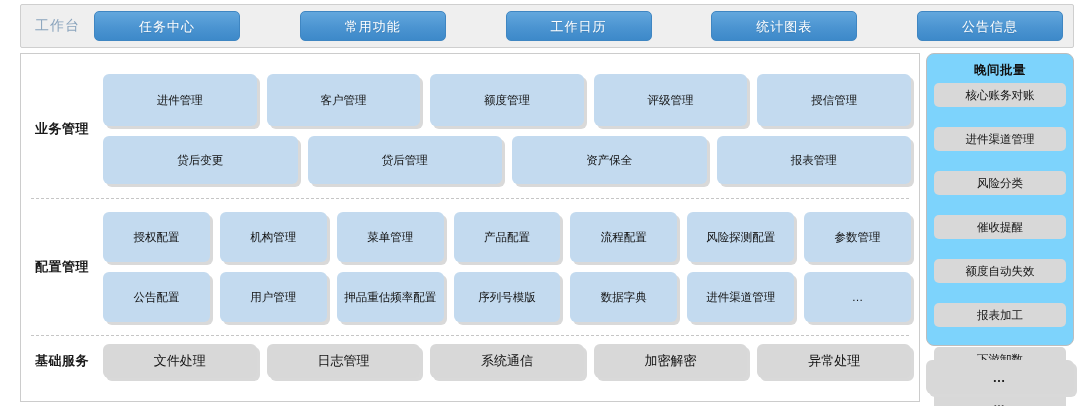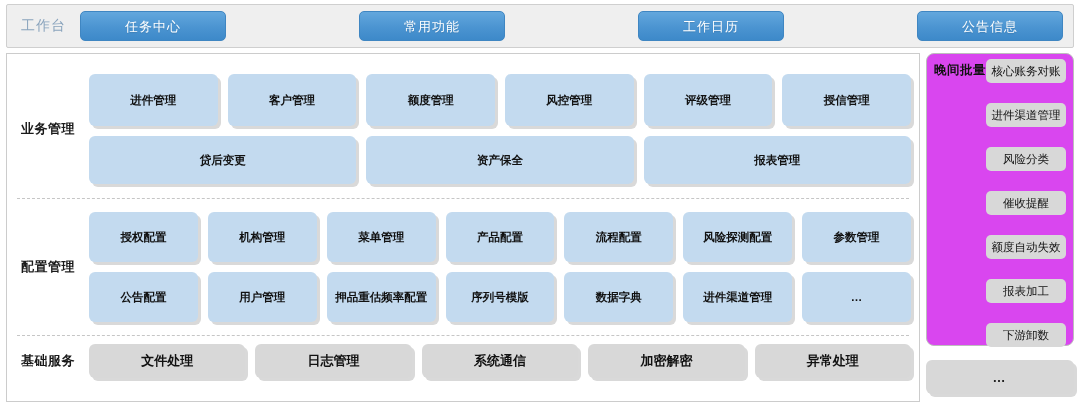--- a/index.html
+++ b/index.html
@@ -3,21 +3,21 @@
 <meta charset="utf-8">
 <style>
   html,body{margin:0;padding:0;}
   body{
     width:1080px;height:406px;
     background:#ffffff;
     font-family:"Liberation Sans","DejaVu Sans",sans-serif;
     overflow:hidden;
     -webkit-font-smoothing:antialiased;
   }
-  .page{position:relative;width:1080px;height:322px;box-sizing:border-box;padding:4px 6px 4px 6px;}
+  .page{position:relative;width:1080px;height:322px;box-sizing:border-box;padding:4px 6px 4px 20px;}
 
   
   .header{
     position:relative;
     height:44px;
     background:#efefef;
     border:1px solid #cfcfcf;
     border-radius:2px;
     box-sizing:border-box;
     display:flex;align-items:center;
@@ -74,21 +74,21 @@
     box-sizing:border-box;
   }
   .sec-rows{flex:1 1 auto;display:flex;flex-direction:column;justify-content:center;gap:10px;}
   .row{display:flex;align-items:center;gap:10px;}
 
   .tile{
     box-sizing:border-box;
     border-radius:6px;
     display:flex;align-items:center;justify-content:center;
     text-align:center;
-    font-size:11.5px;font-weight:bold;color:#111111;
+    font-size:11.5px;font-weight:normal;color:#111111;
     line-height:1.25;
     padding:2px 4px;
     cursor:pointer;
     box-shadow:3px 3px 0 0 #d9d9d9;
   }
   .tile.blue{background:#c3daef;}
   .tile.gray{background:#d8d8d8;}
 
   
   .row-biz1 .tile{flex:1 1 0;height:52px;}
@@ -108,24 +108,24 @@
   
   .right-col{
     flex:0 0 148px;
     display:flex;flex-direction:column;
     box-sizing:border-box;
   }
   .batch-panel{
     flex:0 0 auto;
     border:1px solid #bdbdbd;
     border-radius:8px;
-    background:#d946ef;
+    background:#7dd3fc;
     box-sizing:border-box;
     padding:5px 7px 7px 7px;
-    display:flex;flex-direction:row;
+    display:flex;flex-direction:column;
     height:293px;
   }
   .batch-title{
     text-align:center;
     font-size:12.5px;font-weight:bold;color:#111111;
     padding:3px 0 4px 0;
     letter-spacing:.5px;
   }
   .batch-list{flex:1 1 auto;display:flex;flex-direction:column;gap:20px;}
   .batch-item{
@@ -158,41 +158,42 @@
 <body>
 
 <div class="page">
 
   <div class="header">
     <div class="header-title">工作台</div>
     <div class="header-tabs">
       <div class="tab">任务中心</div>
       <div class="tab">常用功能</div>
       <div class="tab">工作日历</div>
+      <div class="tab">统计图表</div>
       <div class="tab">公告信息</div>
     </div>
   </div>
 
   <div class="body-wrap">
 
     <div class="main-panel">
 
       <div class="section sec-biz">
         <div class="sec-label">业务管理</div>
         <div class="sec-rows">
           <div class="row row-biz1">
             <div class="tile blue">进件管理</div>
             <div class="tile blue">客户管理</div>
             <div class="tile blue">额度管理</div>
-            <div class="tile blue">风控管理</div>
             <div class="tile blue">评级管理</div>
             <div class="tile blue">授信管理</div>
           </div>
           <div class="row row-biz2">
             <div class="tile blue">贷后变更</div>
+            <div class="tile blue">贷后管理</div>
             <div class="tile blue">资产保全</div>
             <div class="tile blue">报表管理</div>
           </div>
         </div>
       </div>
 
       <div class="divider"></div>
 
       <div class="section sec-cfg">
         <div class="sec-label">配置管理</div>

